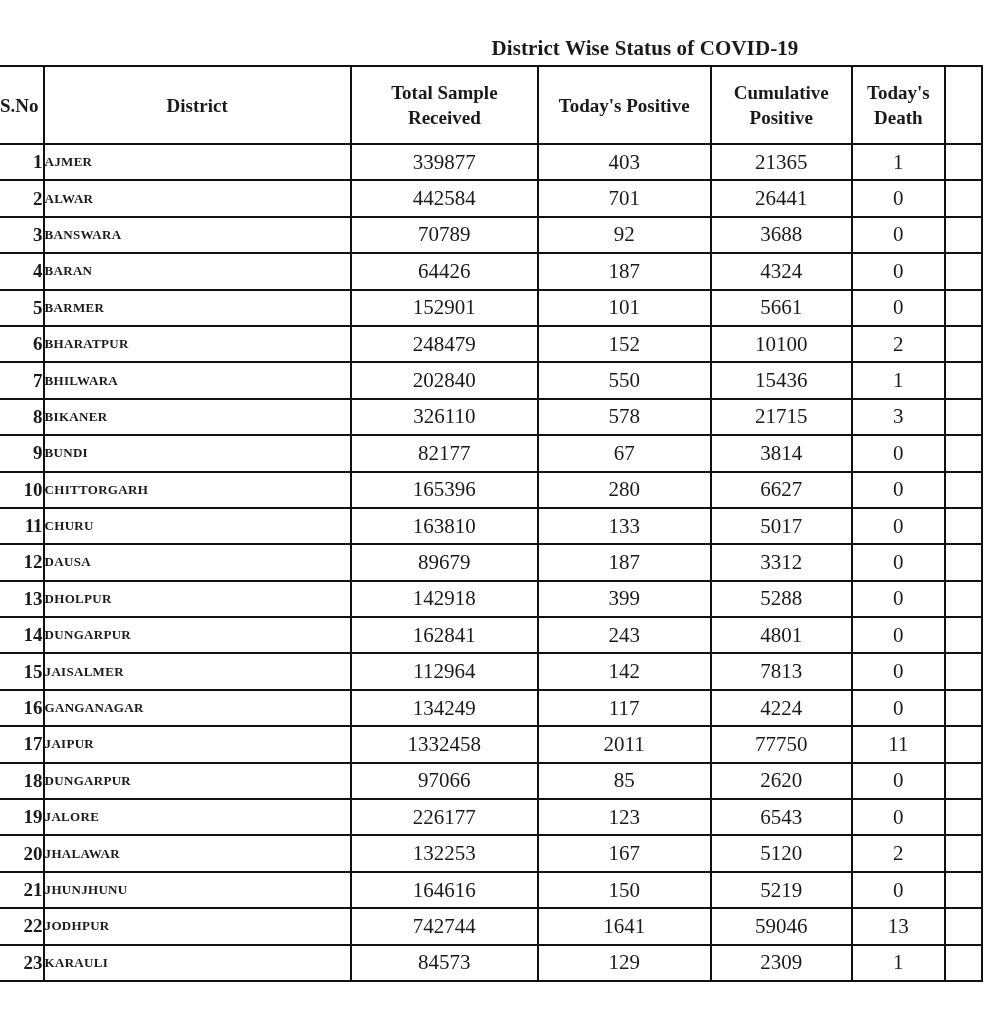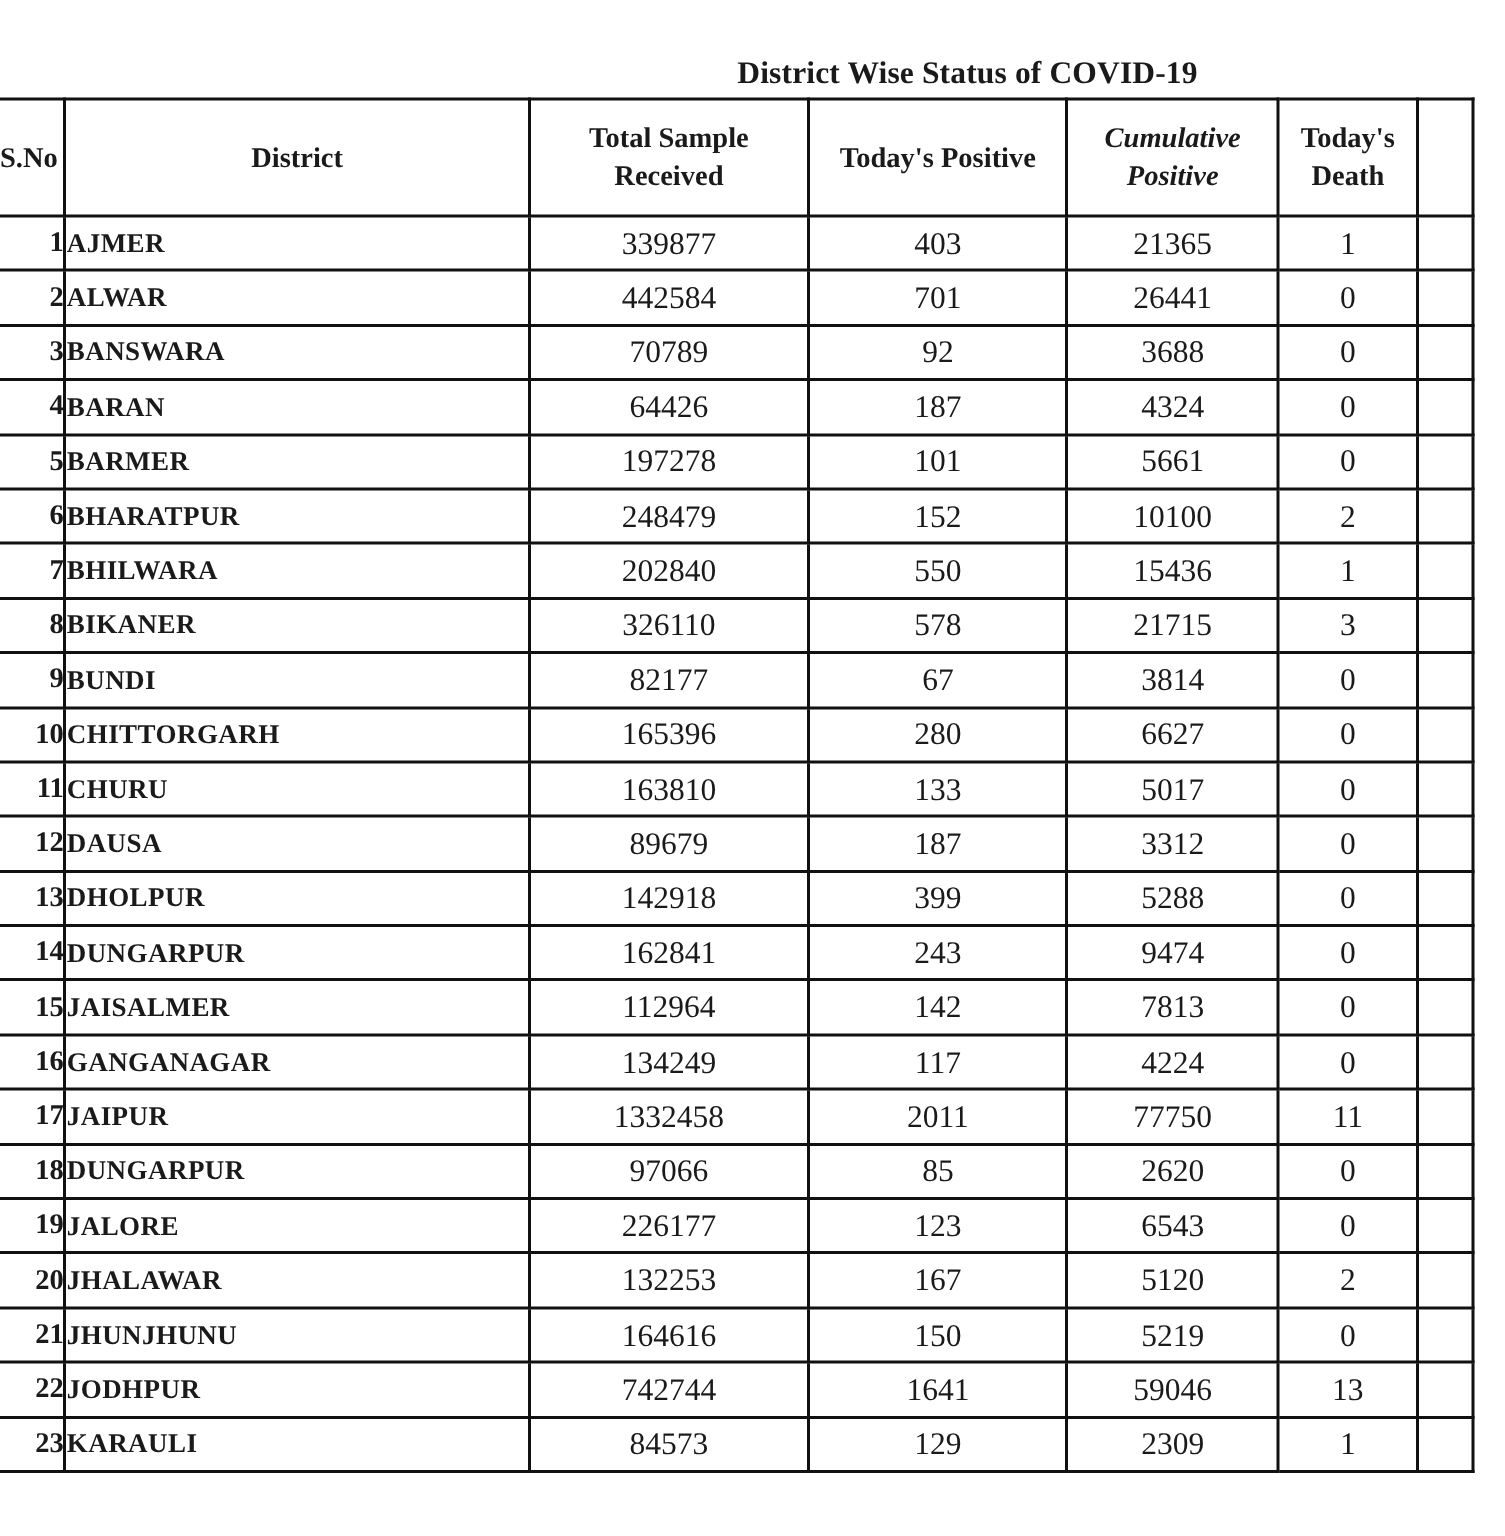--- a/index.html
+++ b/index.html
@@ -58,21 +58,21 @@
     td.sno {
       text-align: right;
       padding-right: 10px;
       font-weight: bold;
       font-size: 19px;
     }
     td.district {
       text-align: left;
       padding-left: 4px;
       font-weight: bold;
-      font-size: 18px;
+      font-size: 13px;
       letter-spacing: 0.3px;
     }
     td.num {
       text-align: center;
       font-size: 21px;
     }
   </style>
 </head>
 <body>
 
@@ -87,21 +87,21 @@
       <col class="col-cum">
       <col class="col-death">
       <col class="col-extra">
   </colgroup>
   <thead>
     <tr>
       <th style="text-align:right;padding-right:4px;">S.No</th>
       <th>District</th>
       <th style="padding:0 12px;">Total Sample Received</th>
       <th>Today's Positive</th>
-      <th style="padding:0 12px;font-style:italic;">Cumulative Positive</th>
+      <th style="padding:0 12px;">Cumulative Positive</th>
       <th>Today's Death</th>
       <th></th>
     </tr>
   </thead>
   <tbody id="table-body">
   <tr>
     <td class="sno">1</td>
     <td class="district">AJMER</td>
     <td class="num">339877</td>
     <td class="num">403</td>
@@ -136,21 +136,21 @@
     <td class="num">64426</td>
     <td class="num">187</td>
     <td class="num">4324</td>
     <td class="num">0</td>
     <td class="num"></td>
   </tr>
 
   <tr>
     <td class="sno">5</td>
     <td class="district">BARMER</td>
-    <td class="num">197278</td>
+    <td class="num">152901</td>
     <td class="num">101</td>
     <td class="num">5661</td>
     <td class="num">0</td>
     <td class="num"></td>
   </tr>
 
   <tr>
     <td class="sno">6</td>
     <td class="district">BHARATPUR</td>
     <td class="num">248479</td>
@@ -228,21 +228,21 @@
     <td class="num">5288</td>
     <td class="num">0</td>
     <td class="num"></td>
   </tr>
 
   <tr>
     <td class="sno">14</td>
     <td class="district">DUNGARPUR</td>
     <td class="num">162841</td>
     <td class="num">243</td>
-    <td class="num">9474</td>
+    <td class="num">4801</td>
     <td class="num">0</td>
     <td class="num"></td>
   </tr>
 
   <tr>
     <td class="sno">15</td>
     <td class="district">JAISALMER</td>
     <td class="num">112964</td>
     <td class="num">142</td>
     <td class="num">7813</td>

